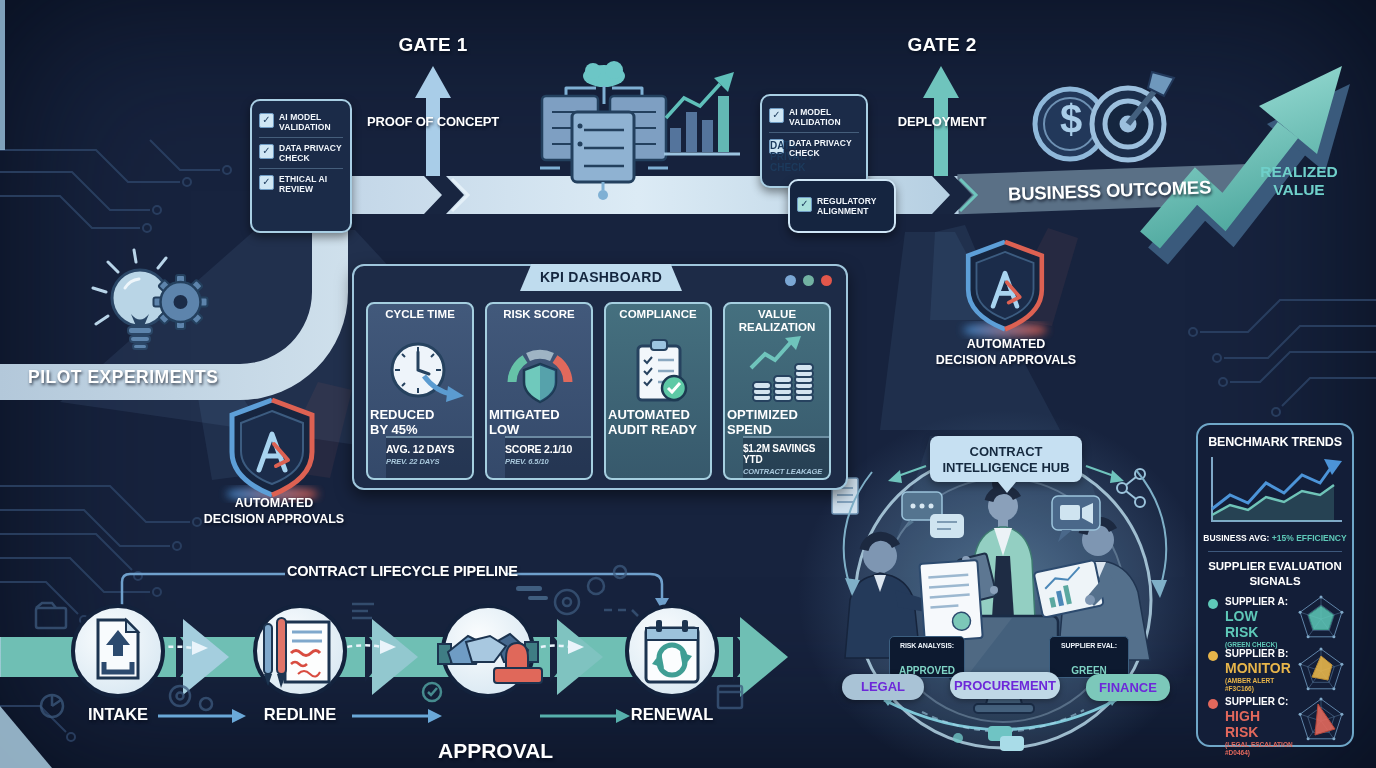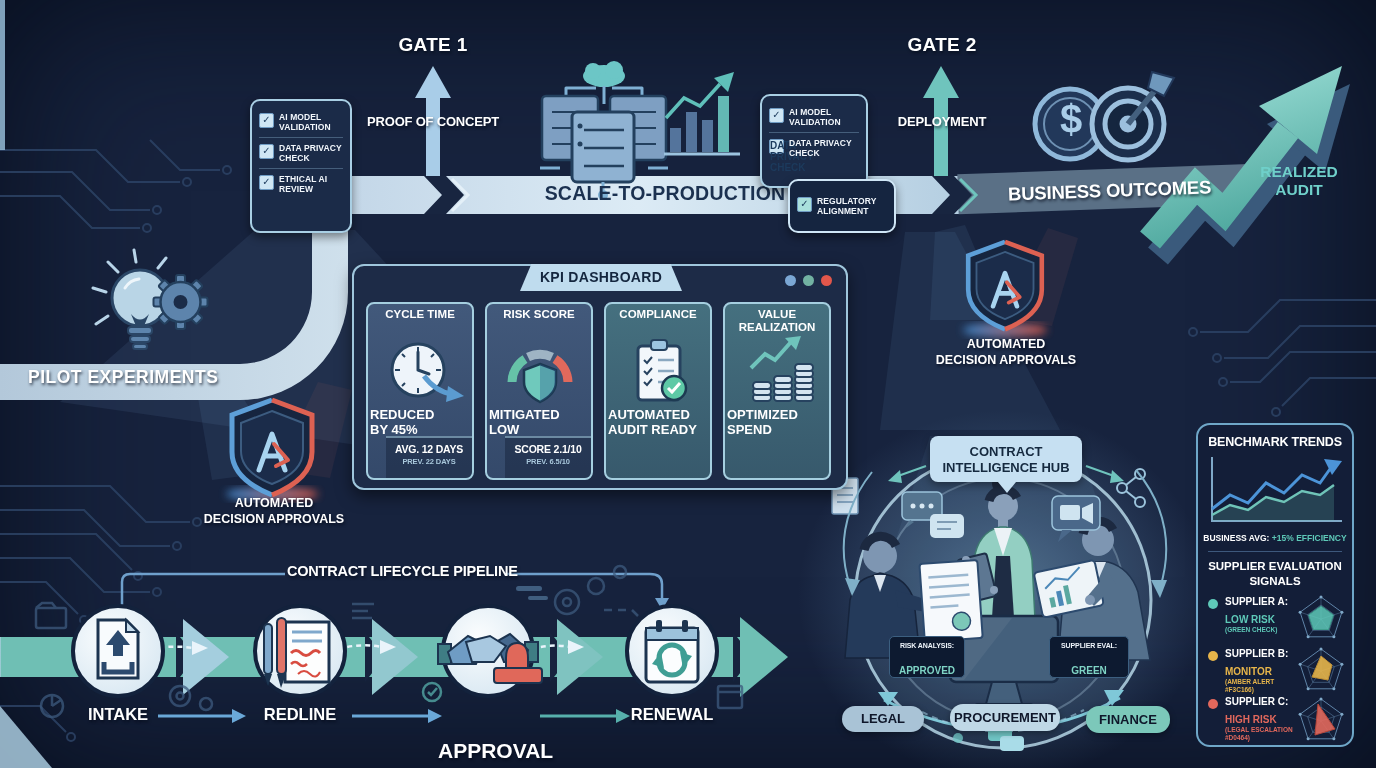--- a/index.html
+++ b/index.html
@@ -32,38 +32,38 @@
   .kpi-card{position:absolute;top:36px;width:108px;height:178px;border:2px solid #a5cfe0;
     border-radius:8px;box-sizing:border-box;overflow:hidden;}
   .c-blue{background:linear-gradient(180deg,#42597b,#34496a);}
   .c-teal{background:linear-gradient(180deg,#45707f,#37596c);}
   .kc-title{position:absolute;top:4px;left:2px;right:2px;font-size:11.5px;line-height:1.1;
     color:#fff;text-align:center;}
   .kc-icon{position:absolute;top:32px;left:8px;}
   .kc-status{position:absolute;top:104px;left:2px;right:2px;font-size:13px;line-height:1.12;
     color:#fff;}
   .kc-foot{position:absolute;left:18px;right:0;bottom:0;height:40px;background:rgba(12,24,44,.38);
-    border-top:2px solid rgba(165,205,225,.55);text-align:center;}
+    border-top:2px solid rgba(165,205,225,.55);}
   .kc-val{font-size:10.5px;color:#fff;margin-top:5px;letter-spacing:-.2px;}
-  .kc-prev{font-size:7.5px;color:#a9c8dc;margin-top:2px;letter-spacing:-.1px;}
+  .kc-prev{font-size:7.5px;color:#a9c8dc;margin-top:2px;letter-spacing:-.1px;font-style:italic;}
   
   .hub-title{background:#c6e0f2;border-radius:8px;color:#15293f;z-index:4;
     font-size:13px;line-height:1.25;text-align:center;padding-top:8px;box-sizing:border-box;
     box-shadow:0 3px 8px rgba(0,0,0,.4);}
   .hub-badge{background:#0d1a30;border:1px solid #3c5f80;border-radius:5px;z-index:4;
     text-align:center;box-sizing:border-box;padding-top:5px;}
   .hb-l{font-size:7px;color:#eef4fa;letter-spacing:-.1px;}
   .hb-v{font-size:10px;color:#7fd4c5;margin-top:16px;}
-  .pill{border-radius:13px;color:#0f172a;text-align:center;z-index:4;
-    box-shadow:0 2px 6px rgba(0,0,0,.35);margin-top:32px;}
+  .pill{border-radius:13px;color:#6d28d9;text-align:center;z-index:4;
+    box-shadow:0 2px 6px rgba(0,0,0,.35);}
   
   .panel{background:#131e38;border:2.5px solid #6fa7c8;border-radius:14px;z-index:3;
     box-sizing:border-box;}
   .sup-name{font-size:10px;color:#fff;}
-  .sup-status{font-size:10px;margin-top:7px;}
+  .sup-status{font-size:14px;margin-top:1px;}
   .sup-note{font-size:6.5px;margin-top:1px;line-height:1.25;}
   .teal{color:#5ec9b8;} .amber{color:#e7b54a;} .red{color:#e2685c;}
 </style>
 </head>
 <body>
 
 <div id="stage">
 
 <svg class="abs" style="left:0;top:0;z-index:1" width="1376" height="768" viewBox="0 0 1376 768">
   <defs>
@@ -459,25 +459,24 @@
   <g>
     <rect x="0" y="0" width="5" height="150" fill="#9cc4e0" opacity=".8"></rect>
     <polygon points="0,706 52,768 0,768" fill="#a9cade" opacity=".85"></polygon>
   </g>
 </svg>
 
 <div class="abs w ctr sh nowrap" style="left:368px;top:34px;width:130px;font-size:19px;z-index:2;letter-spacing:.3px">GATE 1</div>
 <div class="abs w ctr sh nowrap" style="left:360px;top:114px;width:146px;font-size:13px;z-index:2;letter-spacing:-.2px">PROOF OF CONCEPT</div>
 <div class="abs w ctr sh nowrap" style="left:880px;top:34px;width:124px;font-size:19px;z-index:2;letter-spacing:.3px">GATE 2</div>
 <div class="abs w ctr sh nowrap" style="left:880px;top:114px;width:124px;font-size:13px;z-index:2;letter-spacing:-.2px">DEPLOYMENT</div>
-<div class="abs ctr nowrap" style="left:455px;top:182px;width:420px;font-size:19.5px;color:#1b3150;z-index:2;letter-spacing:.2px">SCALE-TO-PRODUCTION</div>
 <div class="abs w ctr sh nowrap" style="left:1008px;top:180px;width:196px;font-size:18.5px;z-index:2;transform:rotate(-2deg);letter-spacing:-.2px">BUSINESS OUTCOMES</div>
 <div class="abs ctr" style="left:1247px;top:163px;width:104px;font-size:15.5px;line-height:1.15;color:#6fd0ca;z-index:2">
   <div>REALIZED</div>
-  <div>AUDIT</div>
+  <div>VALUE</div>
 </div>
 <div class="abs w sh nowrap" style="left:28px;top:367px;width:230px;font-size:17.5px;z-index:2;letter-spacing:.5px">PILOT EXPERIMENTS</div>
 <div class="abs nowrap" style="left:1053px;top:97px;width:36px;text-align:center;font-size:40px;color:#a9cde8;z-index:2">$</div>
 
 <div class="abs chk-card" style="left:250px;top:99px;width:102px;height:134px">
   <div class="chk-item">
     <div class="chk-box">✓</div>
     <div class="chk-txt">AI MODEL VALIDATION</div>
   </div>
   <div class="chk-item">
@@ -601,20 +600,24 @@
             <rect x="62" y="34" width="18" height="7" rx="3.5"></rect>
             <rect x="62" y="28" width="18" height="7" rx="3.5"></rect>
       </g>
       <polyline points="18,32 32,18 42,24 58,6" fill="none" stroke="#6fc4bc" stroke-width="4"></polyline>
       <polygon points="52,2 68,0 63,14" fill="#6fc4bc"></polygon>
     </svg>
     <div class="kc-status">
       <div>OPTIMIZED</div>
       <div>SPEND</div>
     </div>
+    <div class="kc-foot">
+      <div class="kc-val" style="font-size:10px">$1.2M SAVINGS YTD</div>
+      <div class="kc-prev">CONTRACT LEAKAGE DOWN</div>
+    </div>
   </div>
 </div>
 
 <div class="abs w ctr sh nowrap" style="left:287px;top:563px;width:216px;font-size:14.5px;z-index:2;letter-spacing:-.2px">CONTRACT LIFECYCLE PIPELINE</div>
 <div class="abs w ctr sh nowrap" style="left:68px;top:705px;width:100px;font-size:16.5px;z-index:2">INTAKE</div>
 <div class="abs w ctr sh nowrap" style="left:250px;top:705px;width:100px;font-size:16.5px;z-index:2">REDLINE</div>
 <div class="abs w ctr sh nowrap" style="left:438px;top:739px;width:100px;font-size:21px;z-index:2">APPROVAL</div>
 <div class="abs w ctr sh nowrap" style="left:622px;top:705px;width:100px;font-size:16.5px;z-index:2">RENEWAL</div>
 
 <div class="abs hub-title" style="left:930px;top:436px;width:152px;height:46px">

